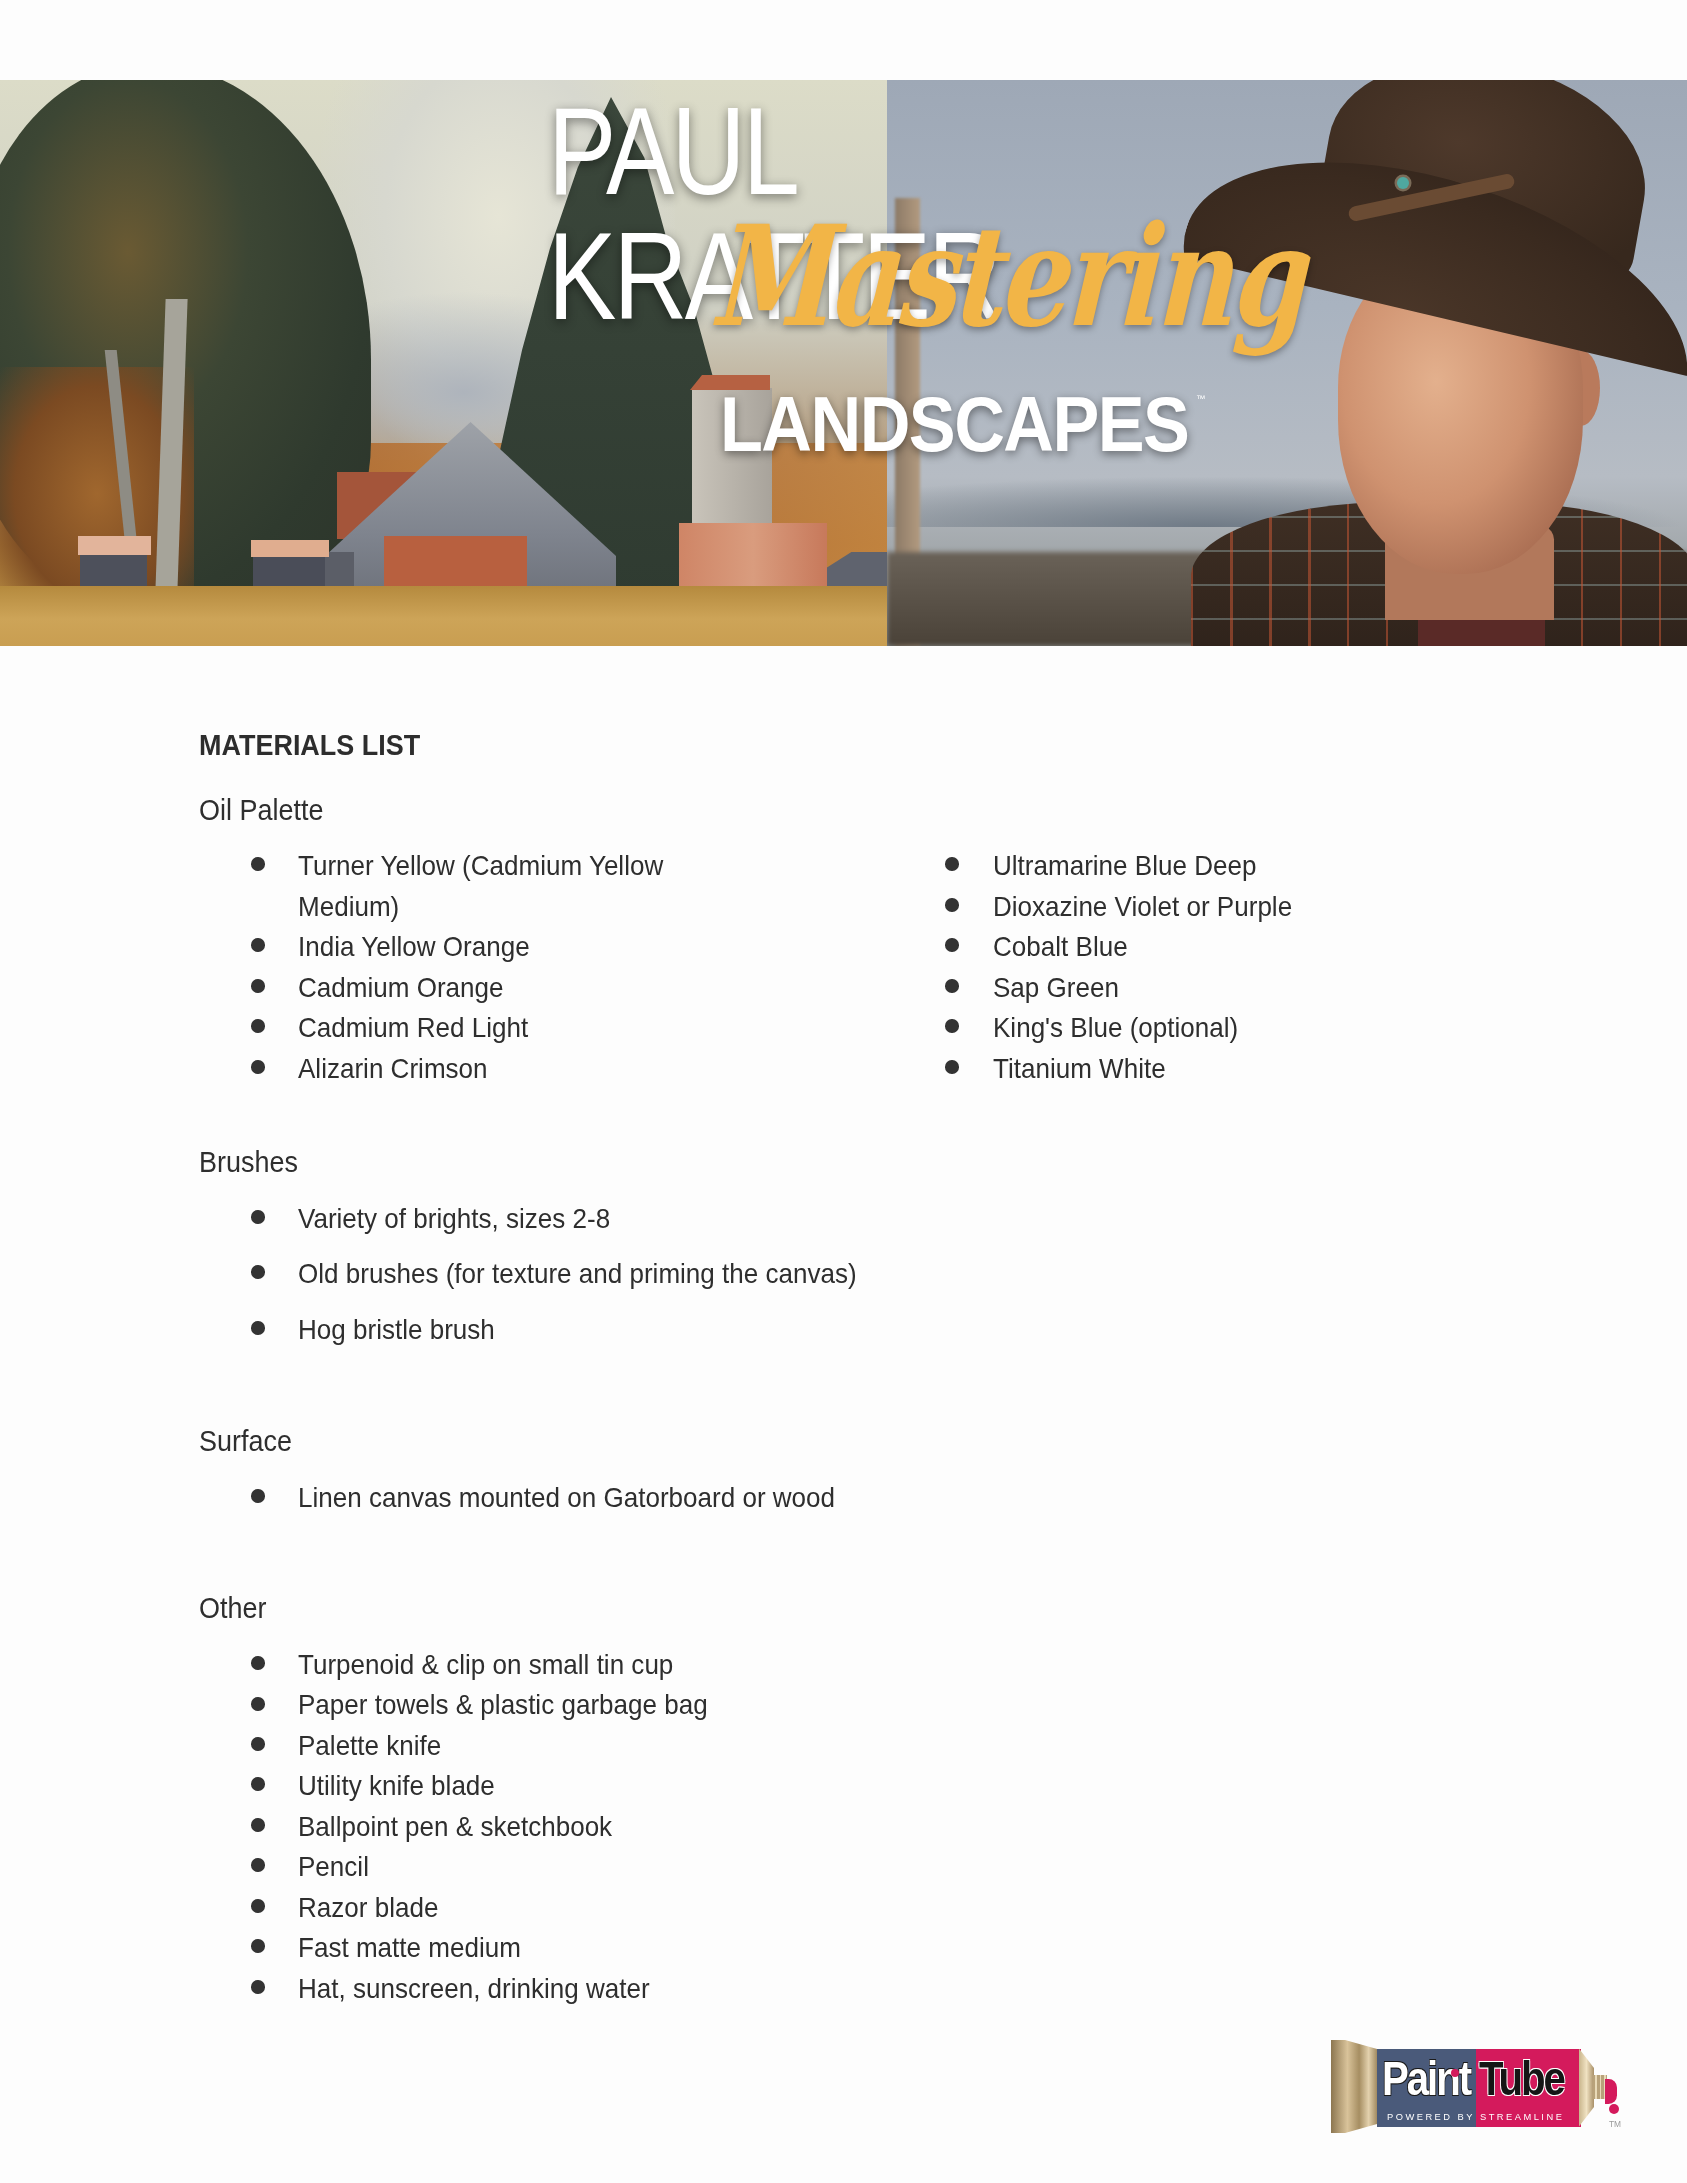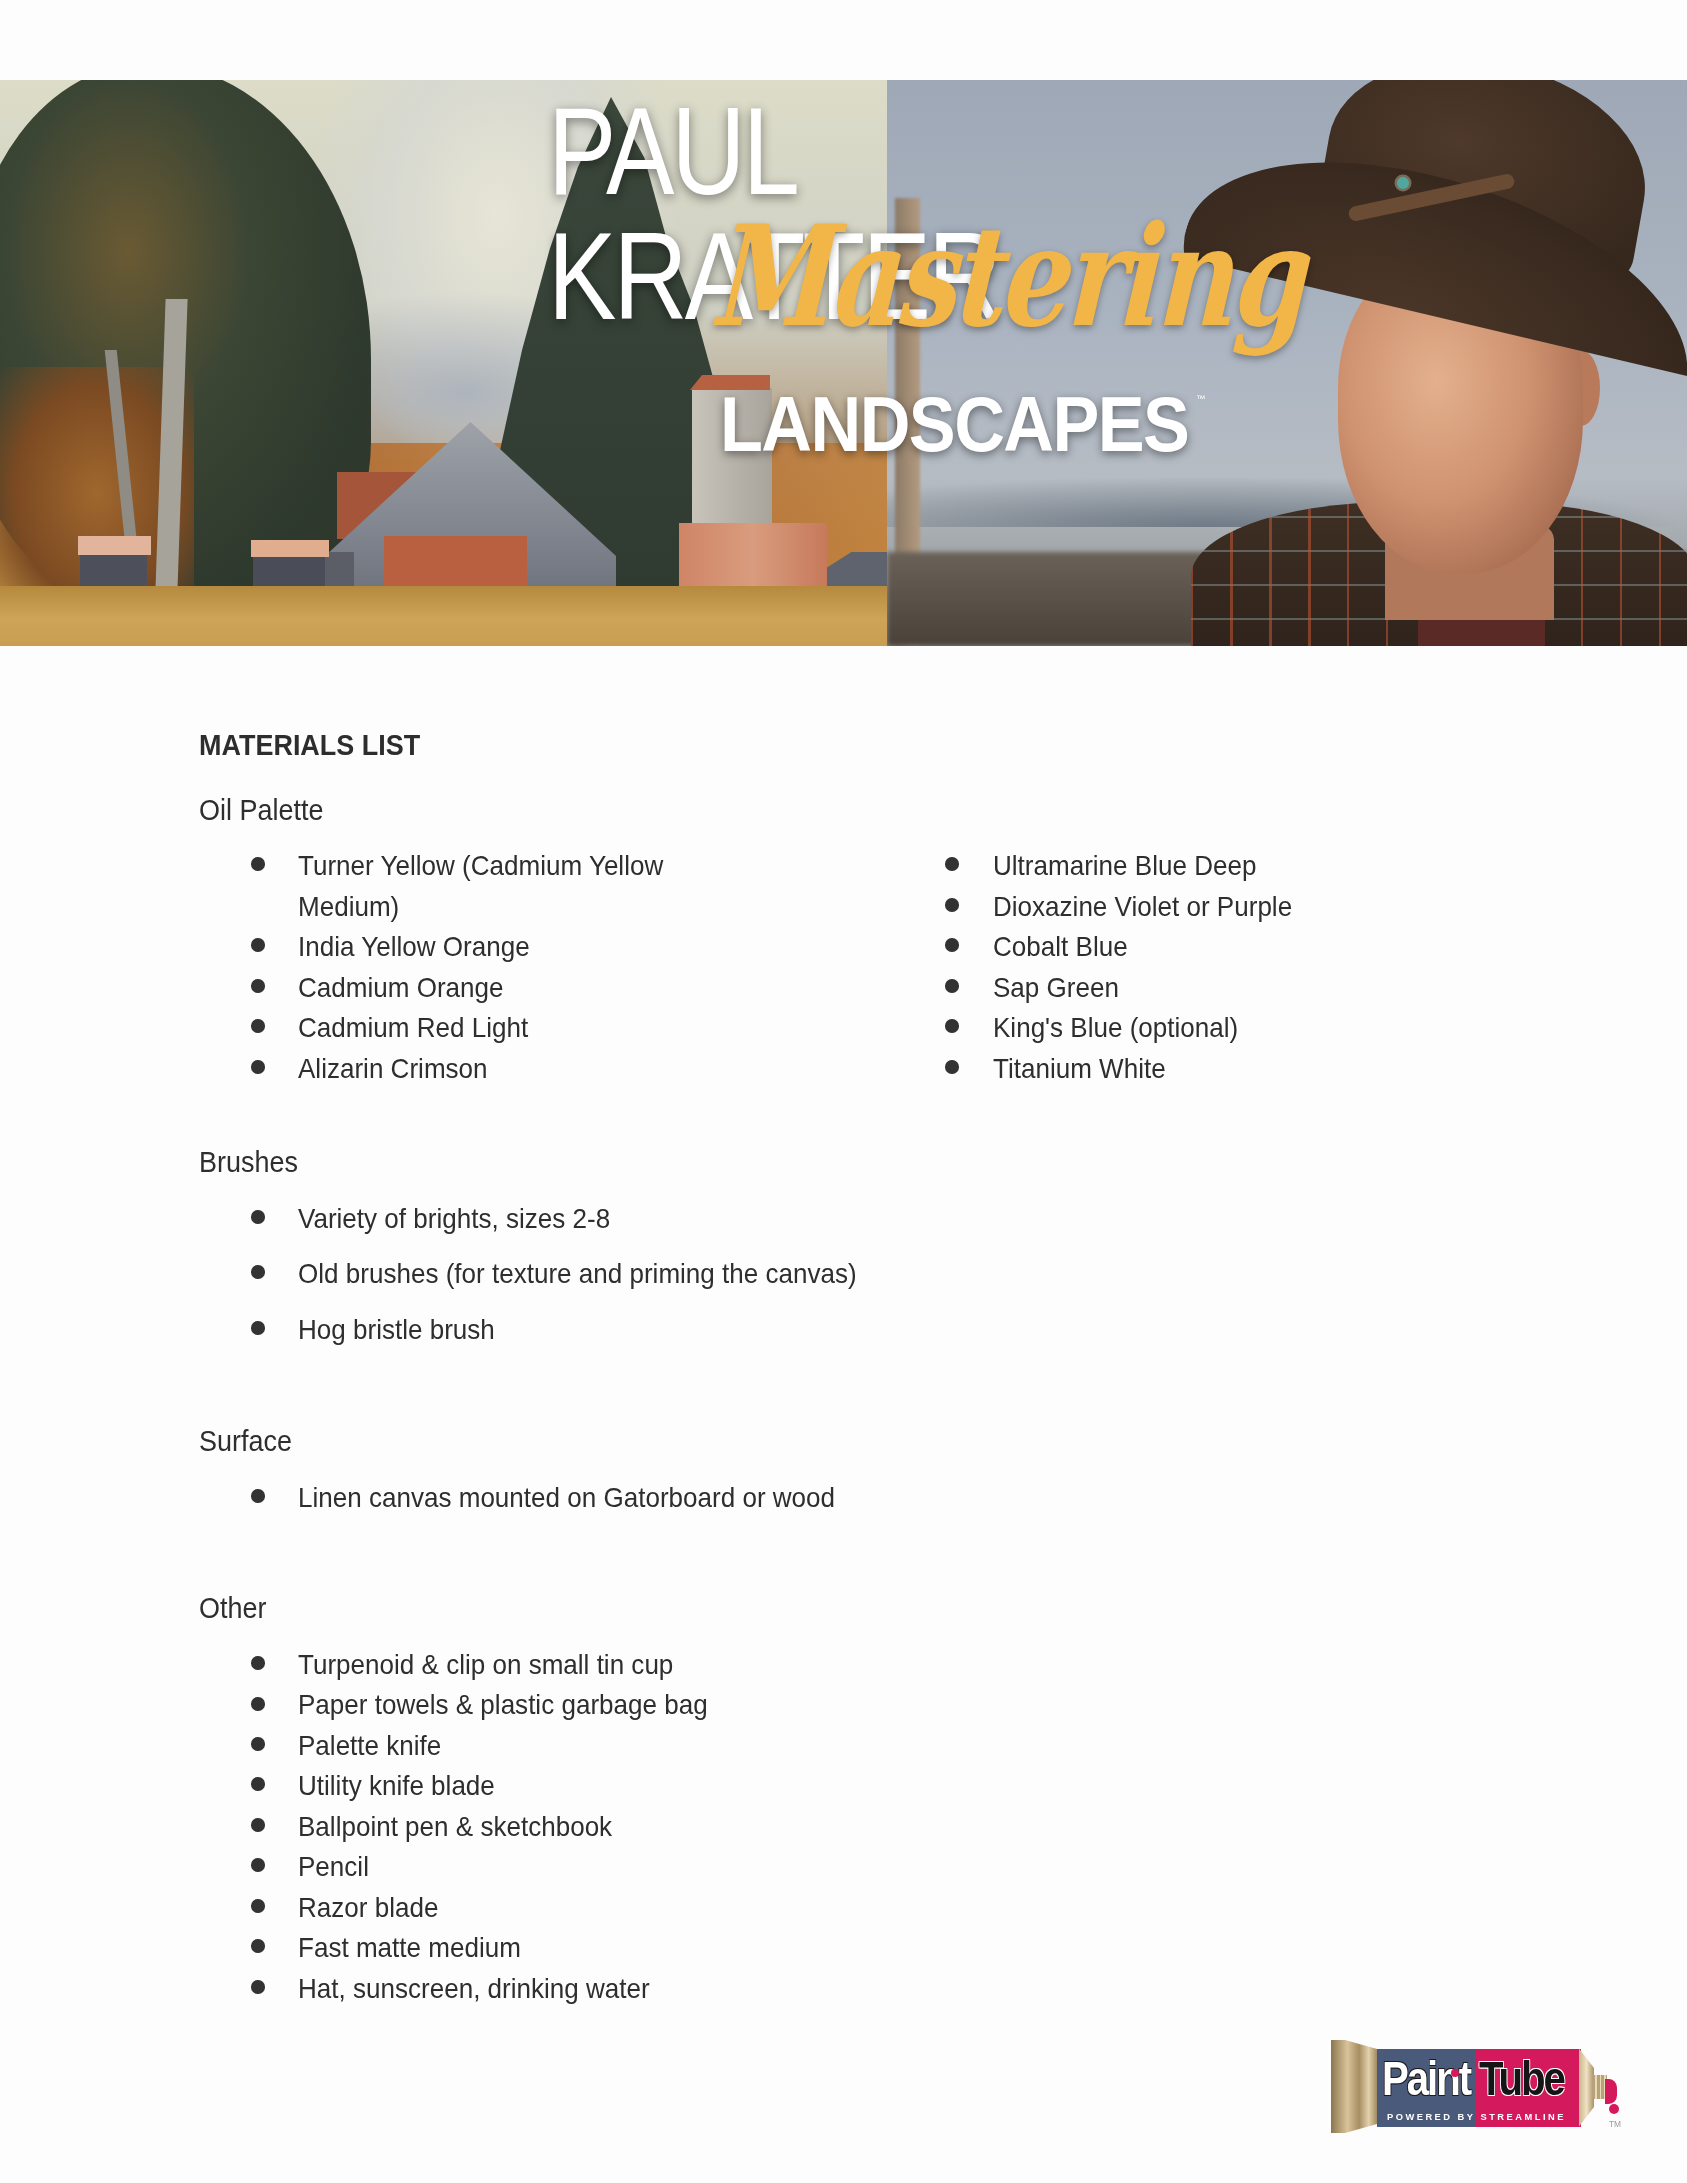--- a/index.html
+++ b/index.html
@@ -131,21 +131,21 @@
     background: repeating-linear-gradient(90deg,#b8a27a 0 2.5px,#e9dab8 2.5px 4.2px); }
   .logo .drip { position:absolute; left: 274px; top: 44px; width: 11.8px; height: 25px; border-radius: 0 8.4px 8.4px 0; background:#d41a5c; }
   .logo .drop { position:absolute; left: 278px; top: 69px; width: 10px; height: 10px; border-radius:50%; background:#d41a5c; }
   .logo .word-paint { position:absolute; left: 51px; top: 18.6px; font-family: "Liberation Sans", sans-serif; font-weight: 700;
     font-size: 49px; line-height: 1; color: #ffffff; letter-spacing: -2.5px; transform: scaleX(0.82); transform-origin: left top;
     text-shadow: 0.8px 0.8px 0 #1b1b1b, -0.8px -0.8px 0 #1b1b1b, 0.8px -0.8px 0 #1b1b1b, -0.8px 0.8px 0 #1b1b1b; }
   .logo .word-tube { position:absolute; left: 148px; top: 18.6px; font-family: "Liberation Sans", sans-serif; font-weight: 700;
     font-size: 49px; line-height: 1; color: #151515; letter-spacing: -2.5px; transform: scaleX(0.82); transform-origin: left top;
     text-shadow: 0.8px 0.8px 0 #ffffff, -0.8px -0.8px 0 #ffffff, 0.8px -0.8px 0 #ffffff, -0.8px 0.8px 0 #ffffff; }
   .logo .i-dot { position:absolute; left: 120px; top: 34px; width: 8.4px; height: 8.4px; border-radius:50%; background:#d41a5c; }
-  .logo .tagline { position:absolute; left: 56px; top: 77px; font-family: "Liberation Sans", sans-serif; font-weight: 700;
+  .logo .tagline { position:absolute; left: 56px; top: 77px; font-family: "Liberation Sans", sans-serif; font-weight: 400;
     font-size: 9.3px; letter-spacing: 2.5px; color: #ffffff; white-space: nowrap; }
   .logo .tm { position:absolute; left: 278px; top: 84px; font-family: "Liberation Sans", sans-serif; font-size: 8.4px; color: #9a9a9a; }
 </style>
 </head>
 <body>
 
 <div class="banner">
   <div class="painting">
     <div class="sky-haze"></div>
     <div class="mtn"></div>

